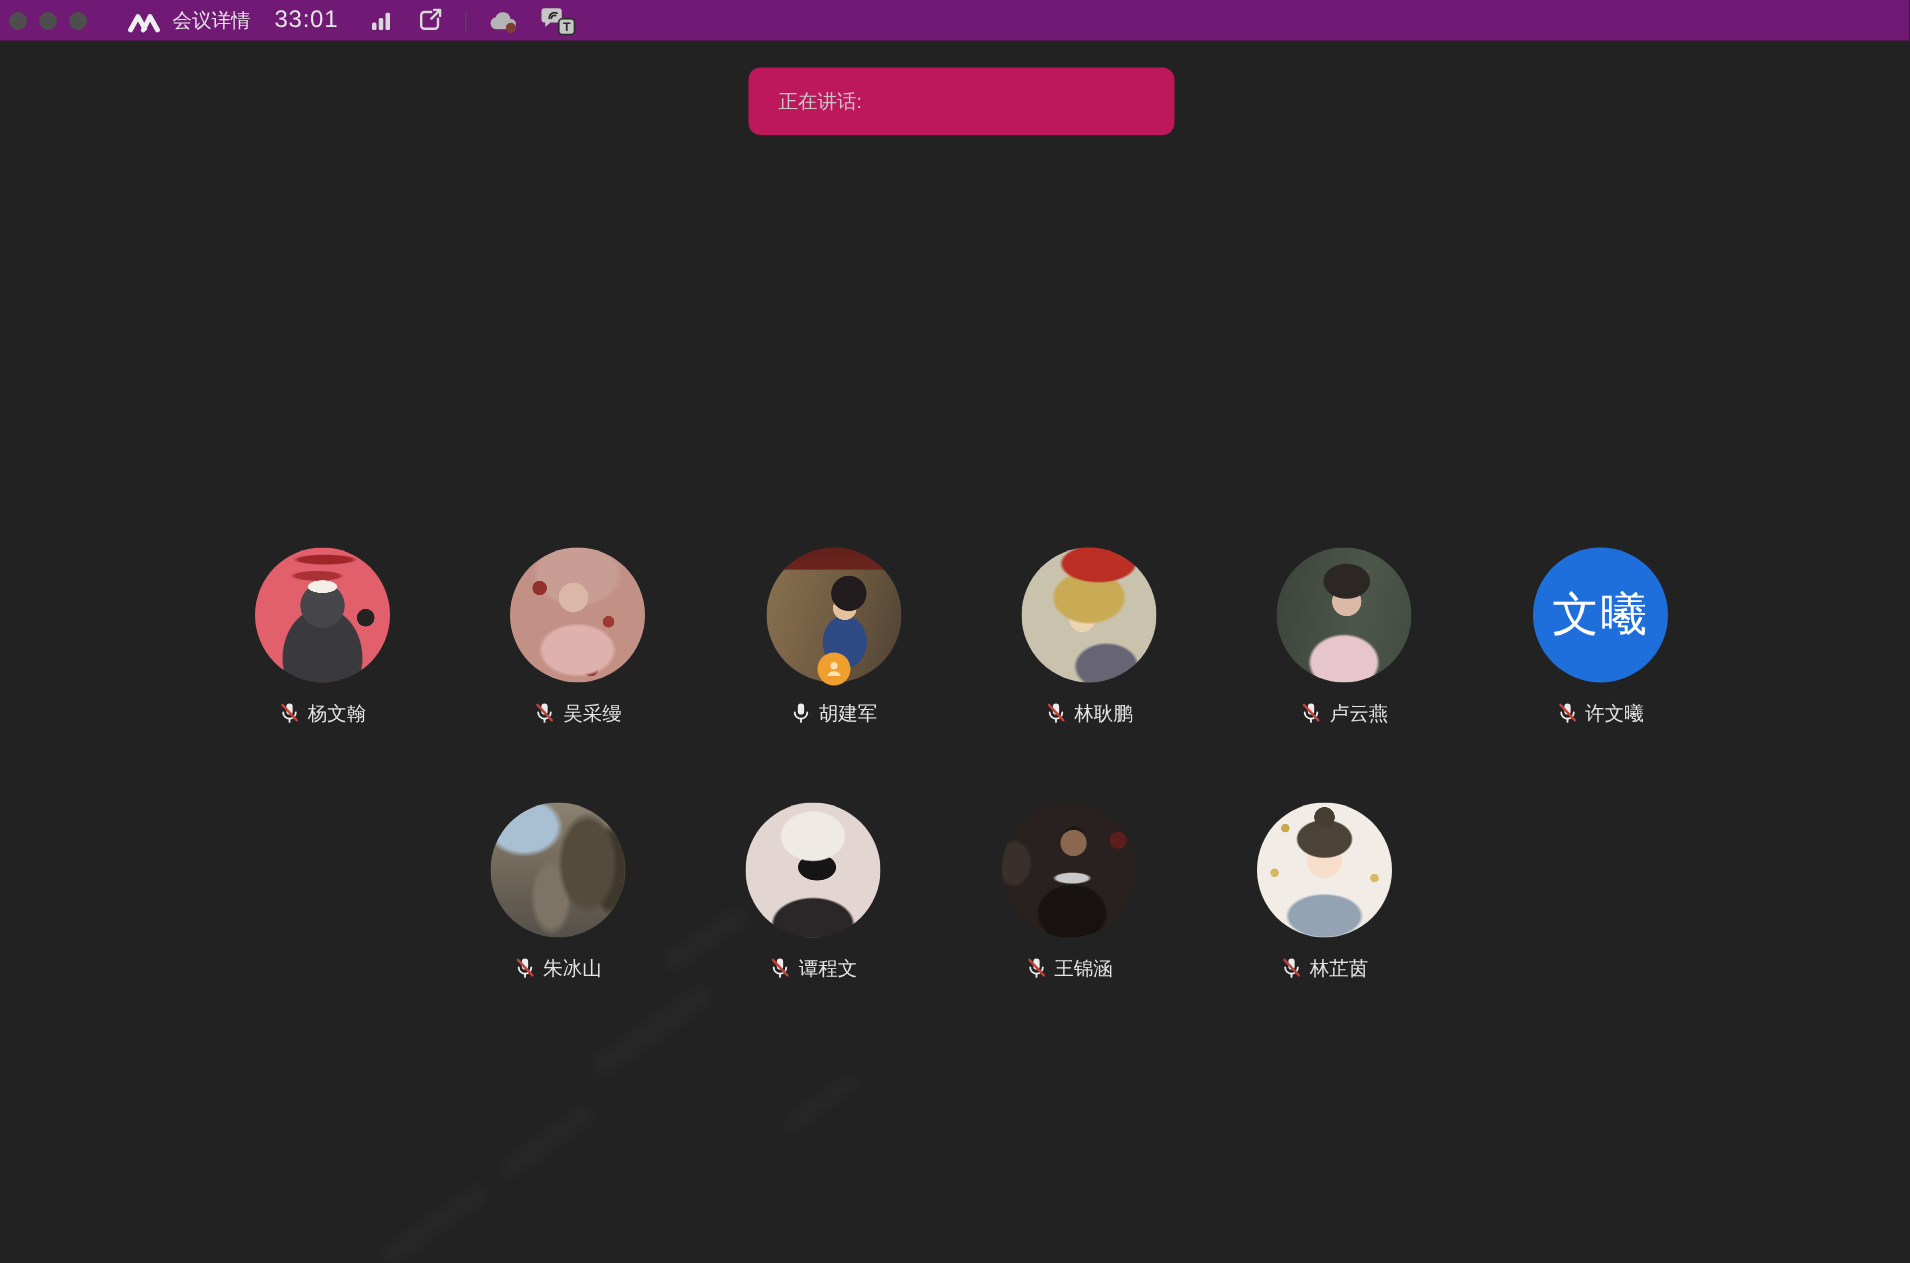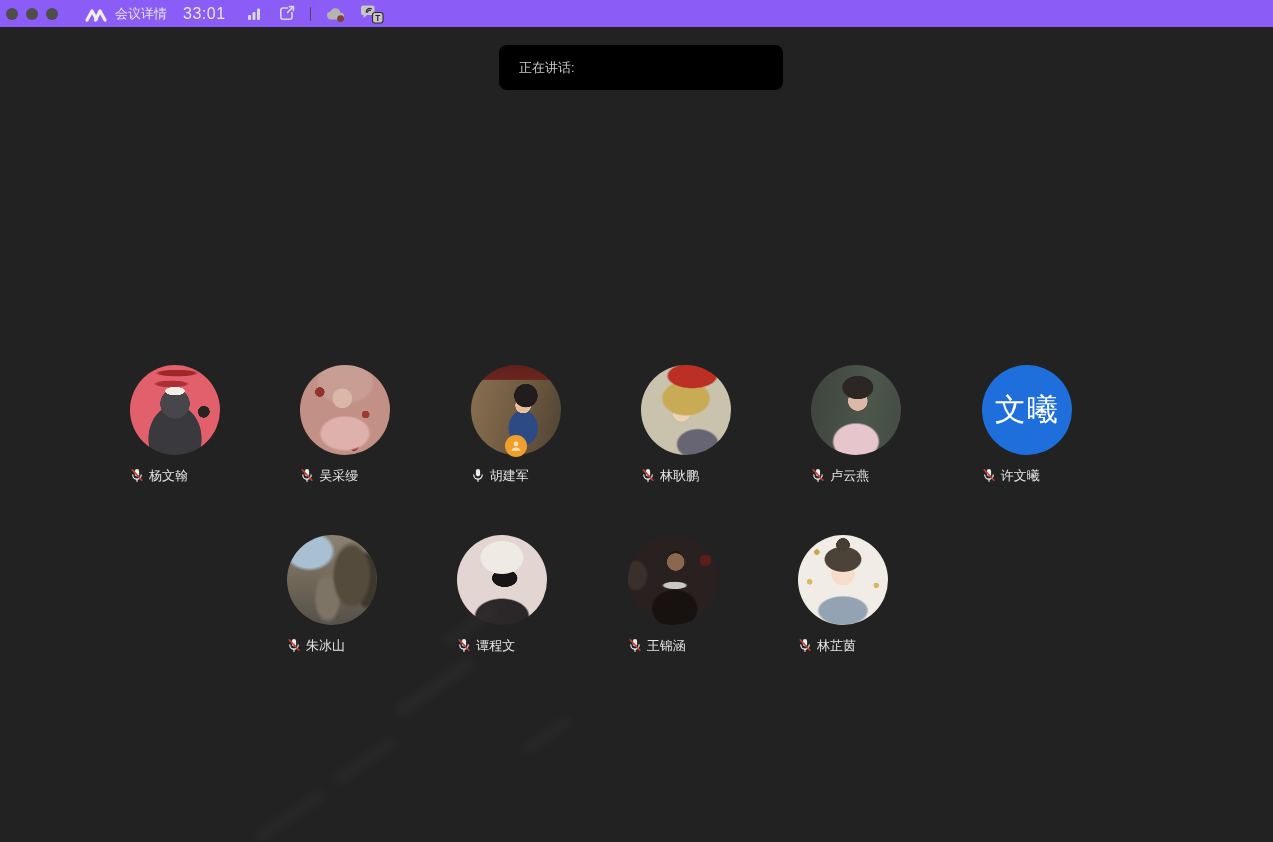--- a/index.html
+++ b/index.html
@@ -7,47 +7,47 @@
   body {
     background:#222222;
     font-family:"Liberation Sans","DejaVu Sans",sans-serif;
     color:#ededed;
     position:relative;
   }
 
   
   .titlebar {
     position:absolute; top:0; left:0; width:1273px; height:27px;
-    background:#8b5cf6; display:flex; align-items:center;
+    background:#701a75; display:flex; align-items:center;
   }
   .lights { display:flex; gap:8px; margin-left:6px; }
   .light { width:12px; height:12px; border-radius:50%; background:#4e4e4e; }
   .logo { margin-left:26px; display:flex; align-items:center; }
   .tb-title { font-size:13px; color:#e6e6e6; margin-left:7px; }
   .tb-timer { font-size:16px; color:#e6e6e6; margin-left:16px; letter-spacing:.5px; }
   .tb-icon { display:flex; align-items:center; justify-content:center; }
   .i-signal { margin-left:20px; }
   .i-share  { margin-left:16px; }
   .tb-divider { width:1px; height:14px; background:#4a4a4a; margin-left:14px; }
   .i-cloud { margin-left:13px; position:relative; }
   .i-translate { margin-left:12px; }
 
   
   .speaking-banner {
     position:absolute; left:499px; top:45px; width:284px; height:45px;
-    background:#000000; border-radius:8px;
+    background:#be185d; border-radius:8px;
     display:flex; align-items:center; padding-left:20px;
     font-size:13px; color:#c9c9c9;
   }
 
   
   .row { position:absolute; display:flex; }
   .row1 { top:365px; left:130px; width:1022px; }
   .row2 { top:535px; left:287px; width:682px; }
-  .tile { width:170.33px; display:flex; flex-direction:column; align-items:flex-start; }
+  .tile { width:170.33px; display:flex; flex-direction:column; align-items:center; }
   .avatar {
     width:90px; height:90px; border-radius:50%; position:relative;
     overflow:visible; flex:none;
   }
   .avatar-img { position:absolute; inset:0; border-radius:50%; overflow:hidden; }
   .pname {
     margin-top:12px; display:flex; align-items:center; gap:5px;
     font-size:13px; color:#e5e5e5; height:17px;
   }
   .mic { flex:none; display:block; }

